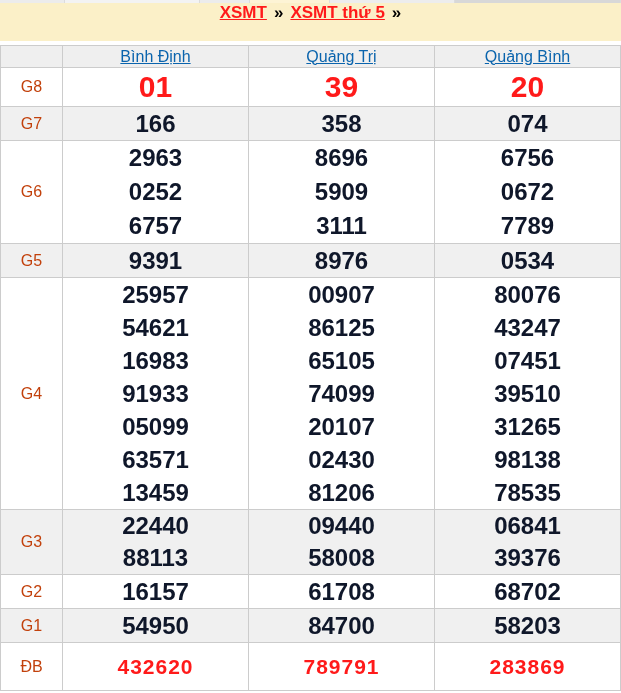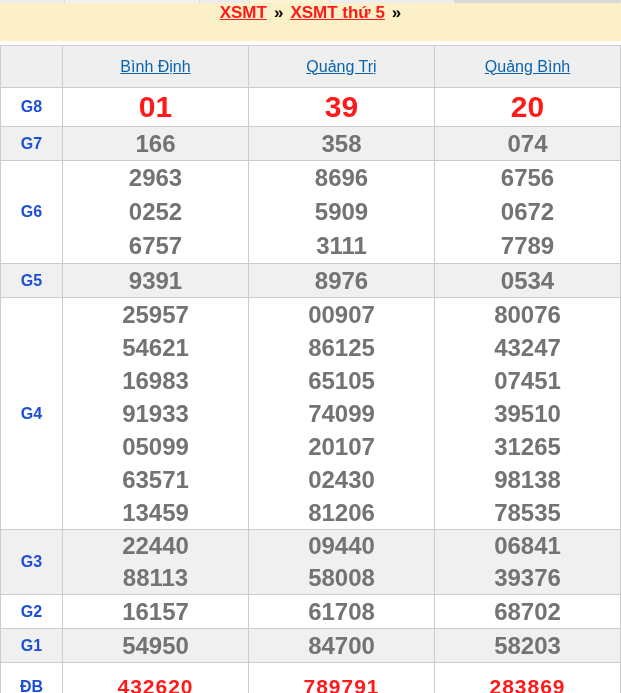--- a/index.html
+++ b/index.html
@@ -39,31 +39,31 @@
 
   table.results{
     width:621px;border-collapse:collapse;table-layout:fixed;
   }
   table.results col.label-col{width:62px;}
   table.results th, table.results td{
     border:1px solid var(--border);
     text-align:center;vertical-align:middle;padding:0;
   }
   thead th{
-    height:42px;background:#efefef;
+    height:22px;background:#efefef;
     font-weight:normal;font-size:16px;
   }
   thead th a{color:var(--blue);text-decoration:underline;cursor:pointer;}
   td.row-label{
-    font-size:16px;font-weight:bold;color:#1d4ed8;margin-top:33px;
+    font-size:16px;font-weight:normal;color:#c2410c;margin-top:33px;
   }
   tr.shaded{background:var(--shade);}
   tr td{height:34px;}
   .num{
-    font-weight:bold;font-size:24px;line-height:29px;color:#737373;
+    font-weight:bold;font-size:24px;line-height:29px;color:#0f172a;
     white-space:nowrap;
   }
   tr.row-g6 .num{line-height:34px;}
   tr.row-g4 .num{line-height:33px;}
   tr.row-g3 .num{line-height:32px;}
   tr.red-row .num{color:var(--red);}
   tr.row-g8 td{height:38px;}
   tr.row-g8 .num{font-size:30px;line-height:38px;}
   tr.row-db td{height:47px;}
   tr.row-db .num{font-size:21px;line-height:47px;letter-spacing:1px;}

